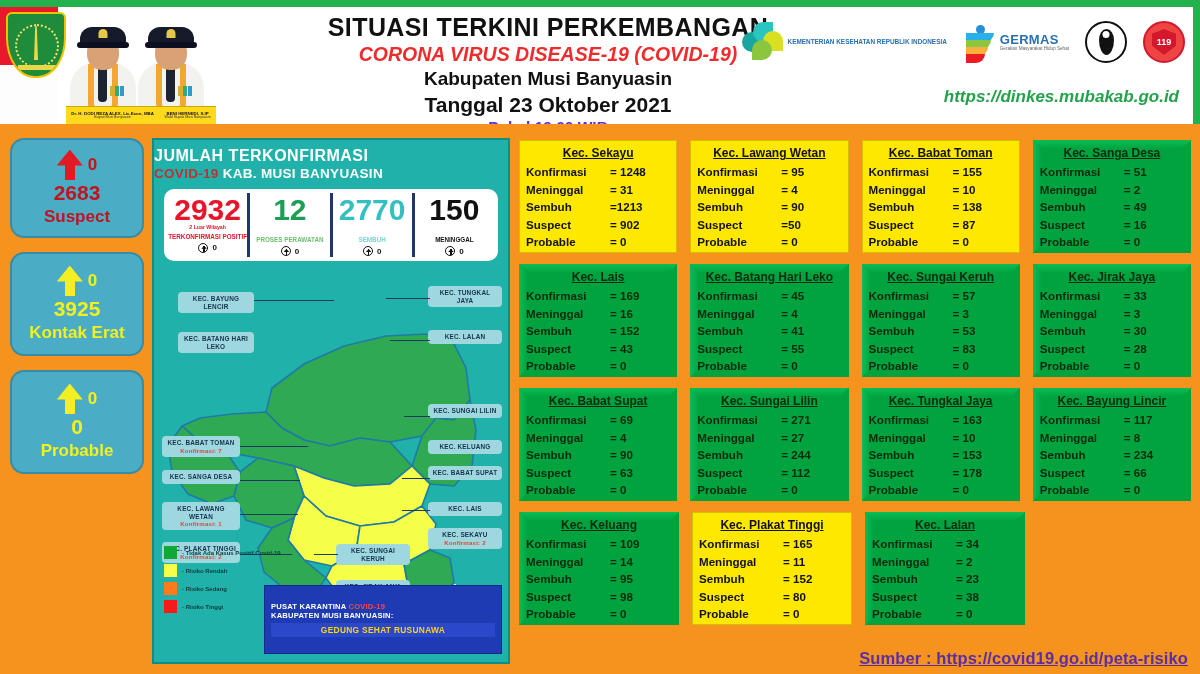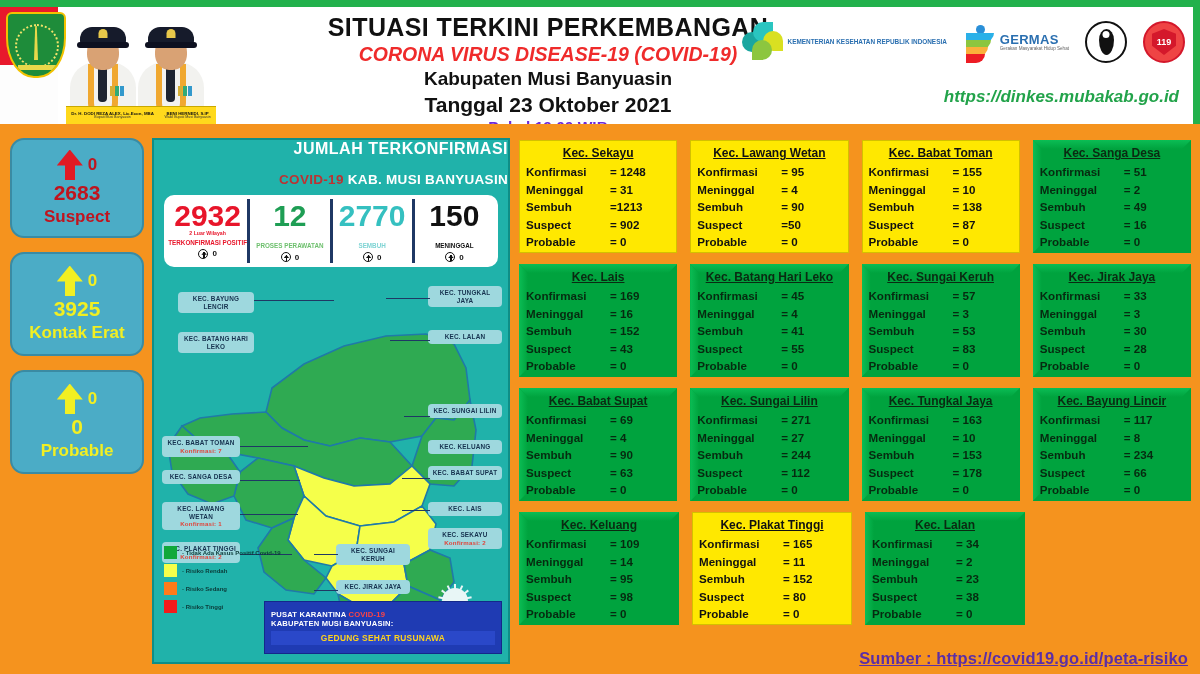--- a/index.html
+++ b/index.html
@@ -164,23 +164,23 @@
   .sc-num { font-size:21px; font-weight:800; margin-top:1px; }
   .sc-label { font-size:17px; font-weight:800; margin-top:2px; }
   .red-txt { color:#c0141e; }
   .yel-txt { color:#f2ef22; }
 
   
   .map-panel {
     position:absolute; left:152px; top:138px; width:358px; height:526px;
     background:#20b2aa; border:2px solid #0e8e87;
   }
-  .map-title { text-align:right; padding-top:0; }
+  .map-title { text-align:left; padding-top:7px; }
   .mt1 { font-size:16px; font-weight:800; color:#fff; letter-spacing:.5px; }
-  .mt2 { font-size:13.5px; font-weight:800; color:#fff; letter-spacing:.3px; margin-top:14px;}
+  .mt2 { font-size:13.5px; font-weight:800; color:#fff; letter-spacing:.3px; margin-top:1px;}
   .mt2 .hl { color:#b33; }
   .stat-strip {
     margin: 8px 10px 0 10px; height:72px; background:#fff; border-radius:10px;
     display:flex; align-items:stretch; padding: 4px 4px;
   }
   .ss-cell { flex:1; position:relative; text-align:center; padding-top:2px; }
   .ss-cell + .ss-cell { border-left: 3px solid #1f3864; }
   .ss-num { font-size:30px; font-weight:700; line-height:1; }
   .ss-sub { font-size:6.3px; font-weight:800; line-height:1.12; margin-top:2px; }
   .ss-small { font-size:5.2px; font-weight:700; line-height:1.1; }
@@ -199,21 +199,21 @@
   .lbl .konf { color:#e0443a; font-size:6.1px; font-weight:800; }
   .leader { position:absolute; height:1.4px; background:#1f3864; }
 
   .legend { position:absolute; left:10px; bottom:44px; }
   .lg-row { display:flex; align-items:center; gap:5px; margin-bottom:5px; }
   .lg-sw { width:13px; height:13px; }
   .lg-tx { font-size:6px; color:#0b3a38; font-weight:600; }
 
   .quarantine {
     position:absolute; left:110px; bottom:8px; width:238px;
-    background:#1f3bb3; border:1px solid #14288a; padding:8px 6px;
+    background:#1f3bb3; border:1px solid #14288a; padding:16px 6px;
   }
   .q1 { font-size:7.6px; font-weight:800; color:#fff; letter-spacing:.2px; }
   .q1 .red { color:#ff4444; }
   .q2 { margin-top:3px; background:#2a48c9; text-align:center; font-size:8.4px; font-weight:800; color:#ffd21c; padding:2px 0; letter-spacing:.3px;}
 
   .virus { position:absolute; }
   .virus .core { border-radius:50%; width:100%; height:100%; background:#e8f6f6; position:relative; }
   .virus .core i {
     position:absolute; width:2px; height:5px; background:#e8f6f6; left:50%; top:50%;
     transform-origin: 0 0;

